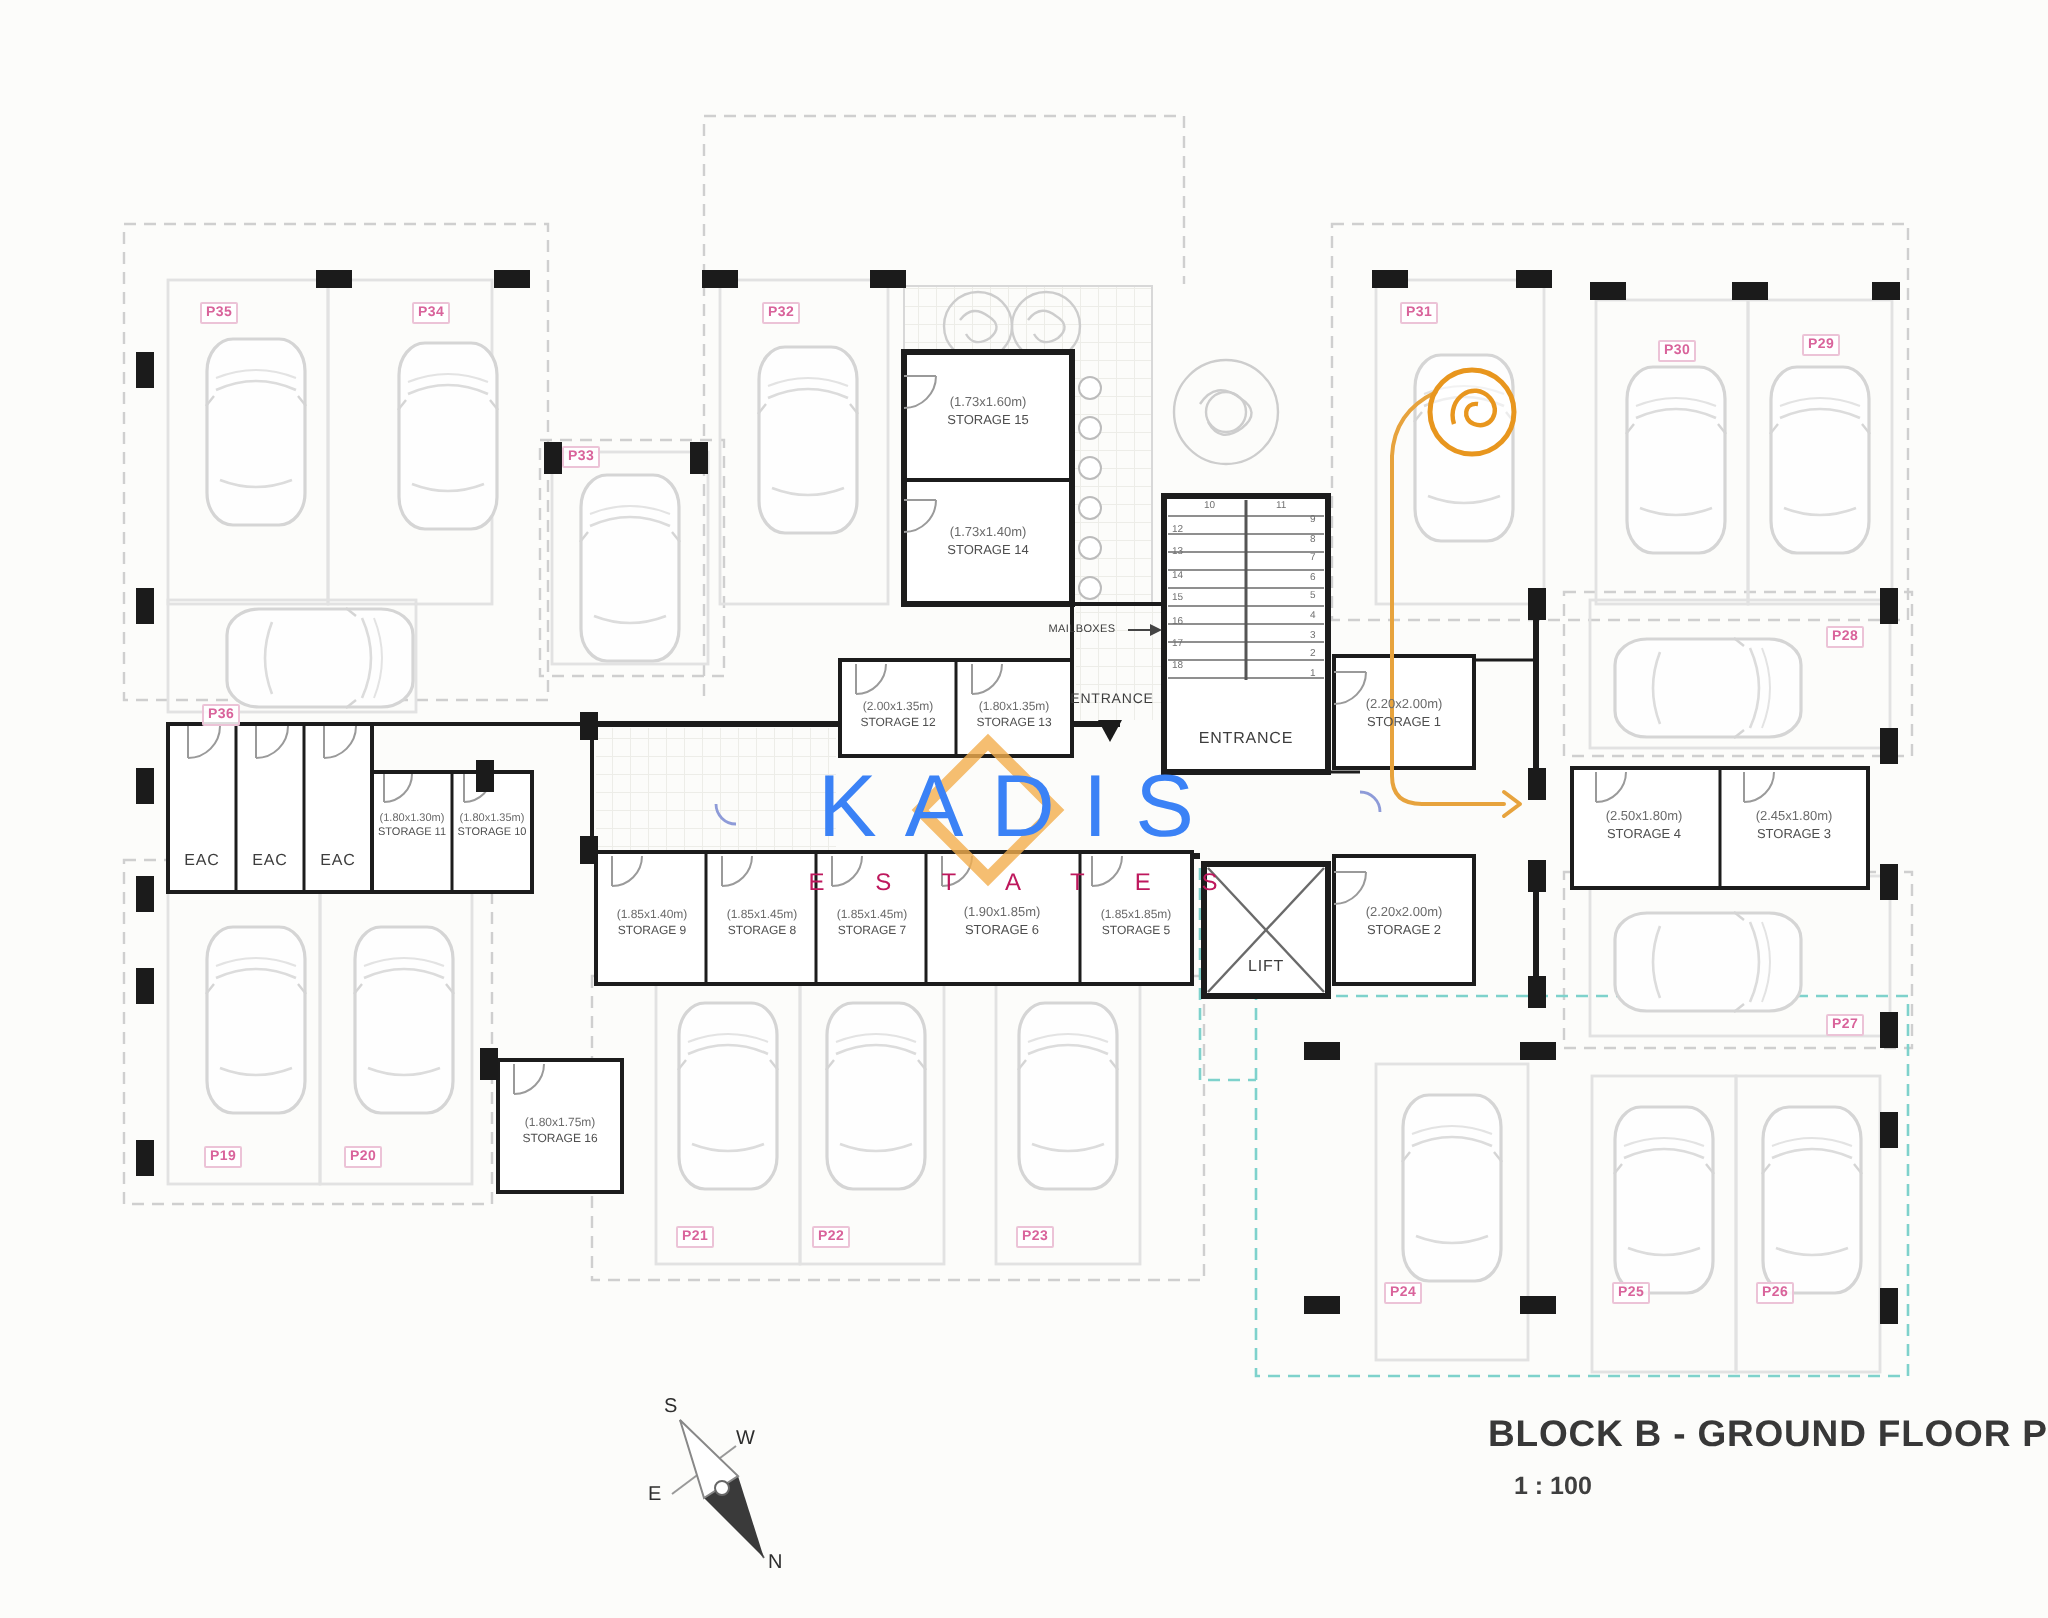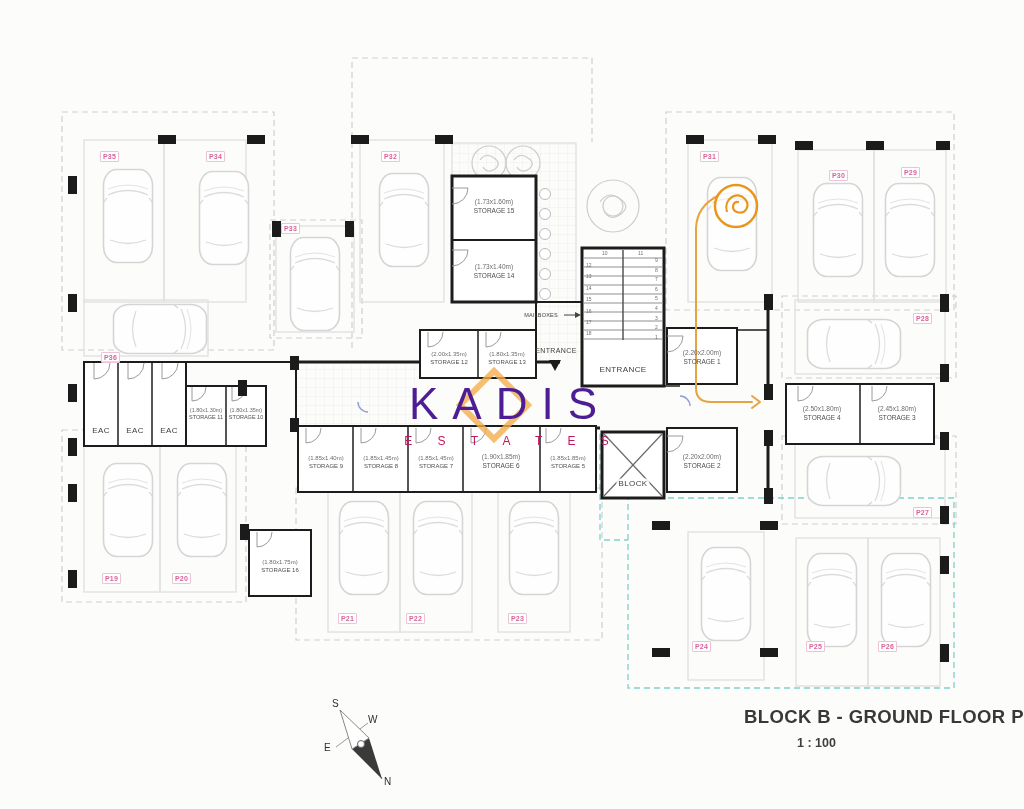--- a/index.html
+++ b/index.html
@@ -24,35 +24,35 @@
     position:absolute;transform:translate(-50%,-50%);font-size:8px;color:#3d3d3d;
     letter-spacing:.4px;white-space:nowrap;
   }
   .tiny{font-size:5.5px;letter-spacing:.2px;}
   .halo{background:rgba(255,255,255,.85);padding:0 2px;}
   .stairnum{position:absolute;font-size:5px;color:#707070;line-height:1;}
   .staircol{white-space:pre-line;}
   .cmp{position:absolute;font-size:10px;color:#2e2e2e;}
   .wm-main{
     position:absolute;left:510px;top:404px;transform:translate(-50%,-50%);
-    font-size:44px;font-weight:500;letter-spacing:14px;color:#4c1d95;
+    font-size:44px;font-weight:500;letter-spacing:14px;color:#3b82f6;
   }
   .wm-sub{
     position:absolute;left:512px;top:441px;transform:translate(-50%,-50%);
     font-size:12px;letter-spacing:11px;color:#be185d;
   }
   .wm-diamond{
     position:absolute;left:467px;top:378px;width:42px;height:42px;
     border:6px solid #F2AE4E;transform:rotate(45deg);opacity:.8;
   }
   .title{
     position:absolute;left:744px;top:706px;font-size:18.5px;font-weight:700;
     color:#383838;letter-spacing:.4px;white-space:nowrap;
   }
-  .scale{position:absolute;left:757px;top:736px;font-size:12.5px;font-weight:600;color:#3f3f3f;margin-left:40px;}
+  .scale{position:absolute;left:757px;top:736px;font-size:12.5px;font-weight:600;color:#3f3f3f;}
 </style>
 </head>
 <body>
 
 <div class="plan">
 
   <svg width="1024" height="809" viewBox="0 0 1024 809">
     <defs>
       <pattern id="grid" width="9" height="9" patternUnits="userSpaceOnUse">
         <path d="M9,0H0V9" fill="none" stroke="#ededE8" stroke-width="1"></path>
@@ -375,21 +375,21 @@
     </div>
     <div class="stor" style="left:897px;top:414px">
       <div>(2.45x1.80m)</div>
       <div class="nm">STORAGE 3</div>
     </div>
 
     <div class="room" style="left:101px;top:430px">EAC</div>
     <div class="room" style="left:135px;top:430px">EAC</div>
     <div class="room" style="left:169px;top:430px">EAC</div>
     <div class="room" style="left:623px;top:369px">ENTRANCE</div>
-    <div class="room halo" style="left:633px;top:483px">BLOCK</div>
+    <div class="room halo" style="left:633px;top:483px">LIFT</div>
     <div class="room" style="left:556px;top:350px;font-size:7px">ENTRANCE</div>
     <div class="room tiny" style="left:541px;top:315px">MAILBOXES</div>
 
     <div class="stairnum" style="left:602px;top:251px">10</div>
     <div class="stairnum" style="left:638px;top:251px">11</div>
     <div class="stairnum staircol" style="left:586px;top:260px;line-height:11.4px">12
 13
 14
 15
 16

